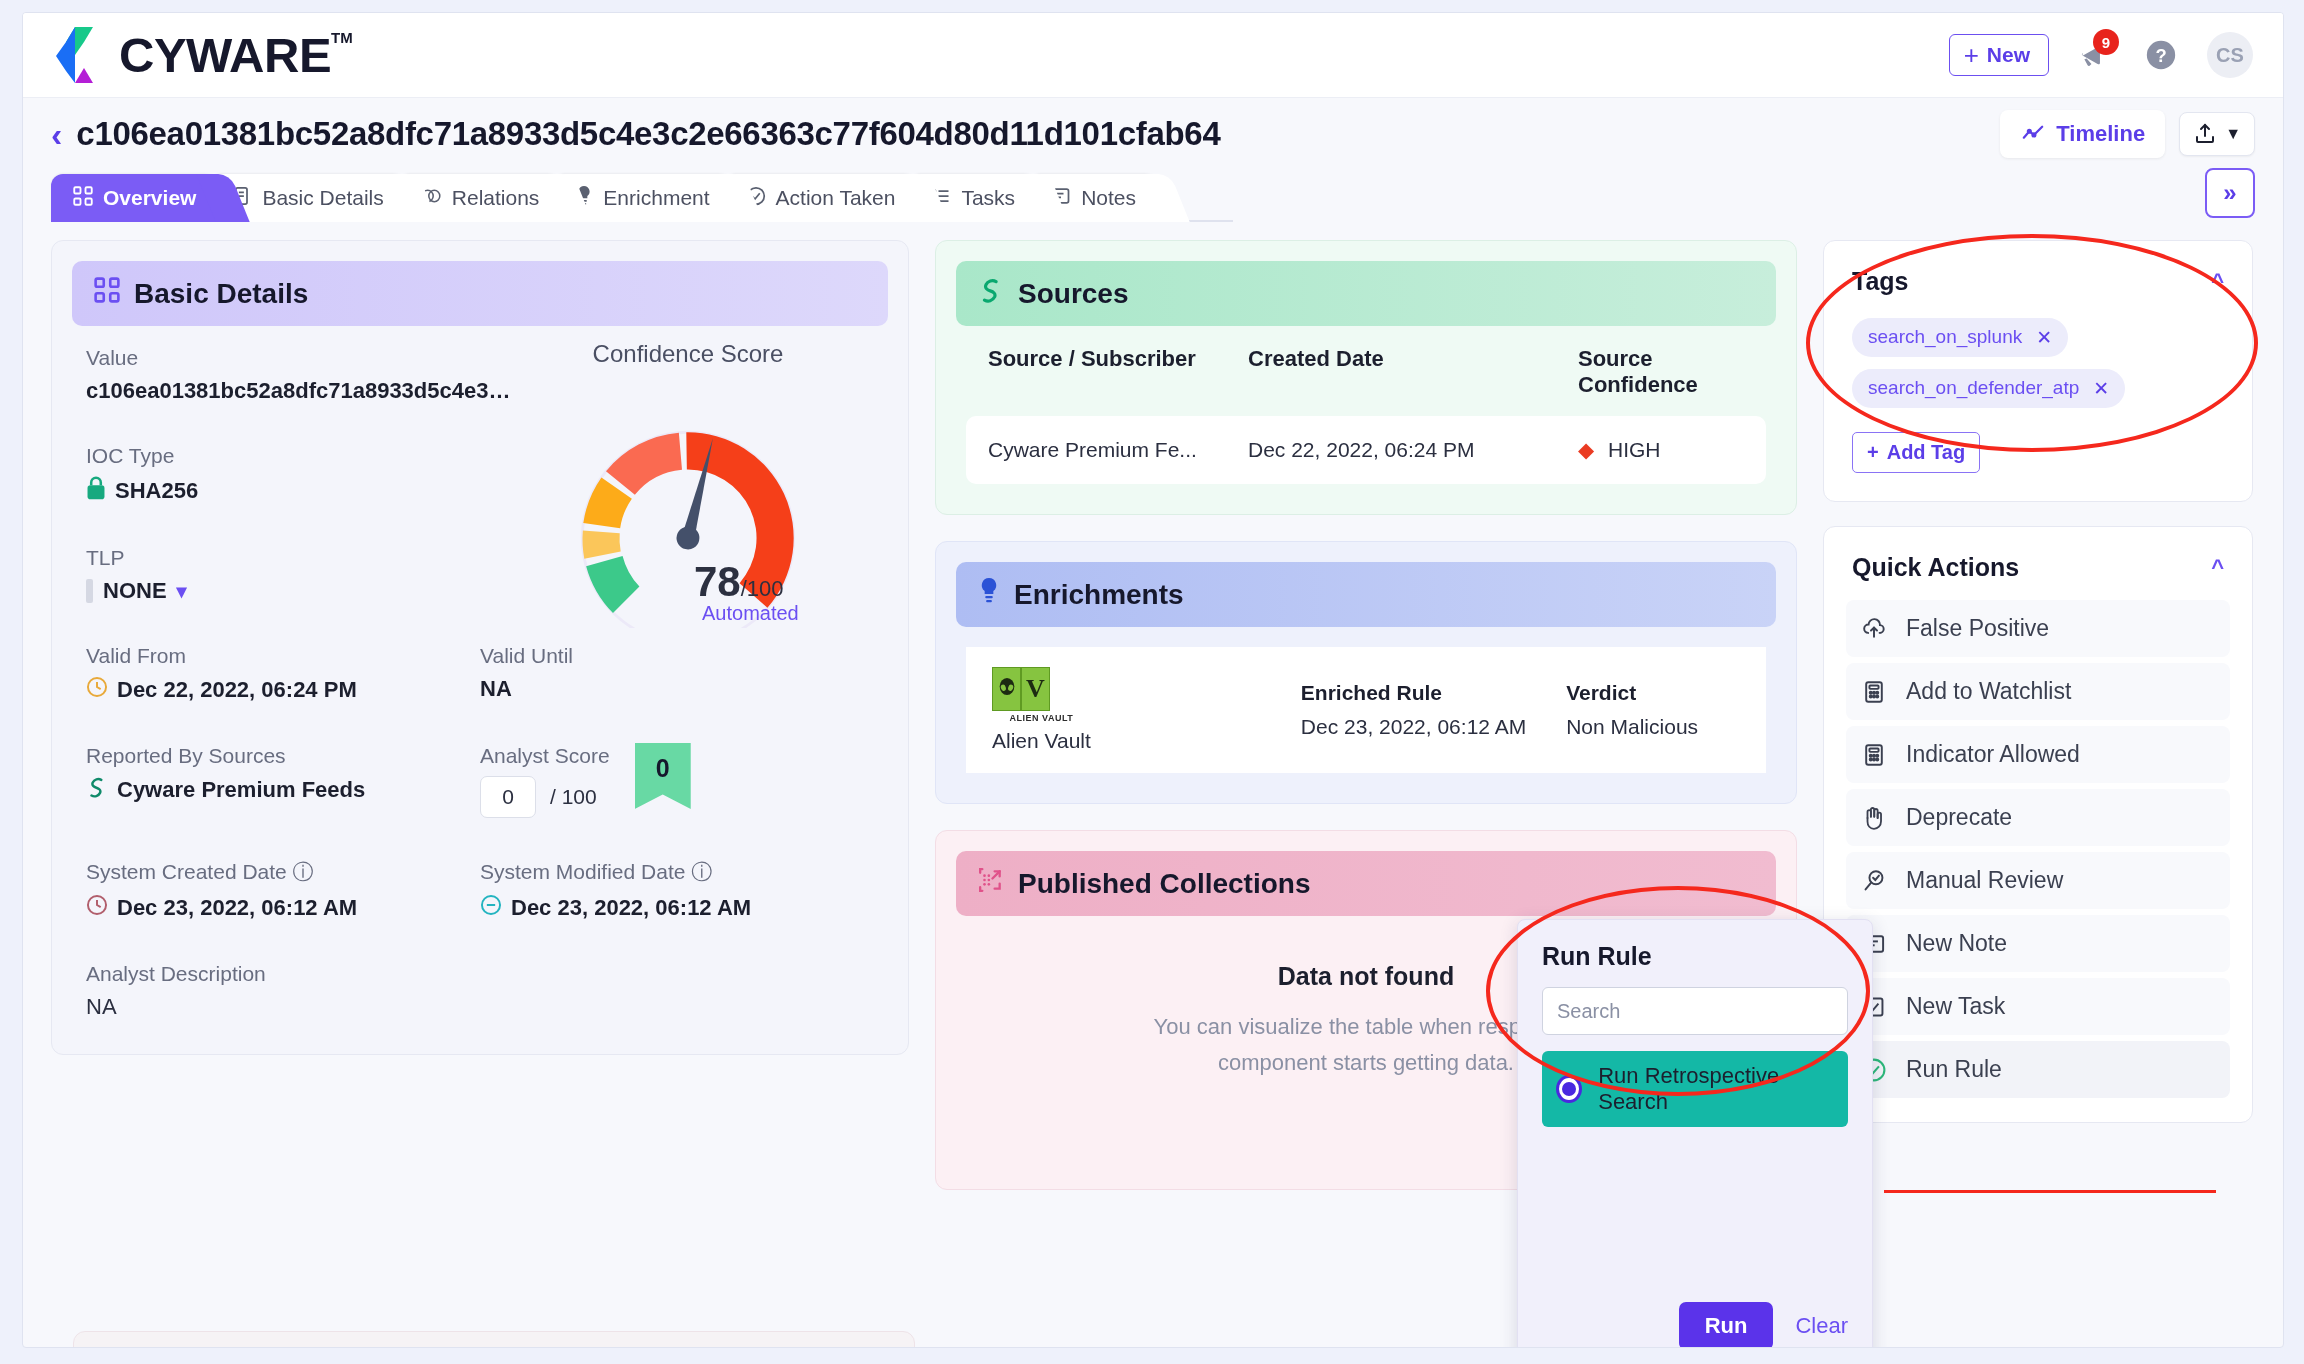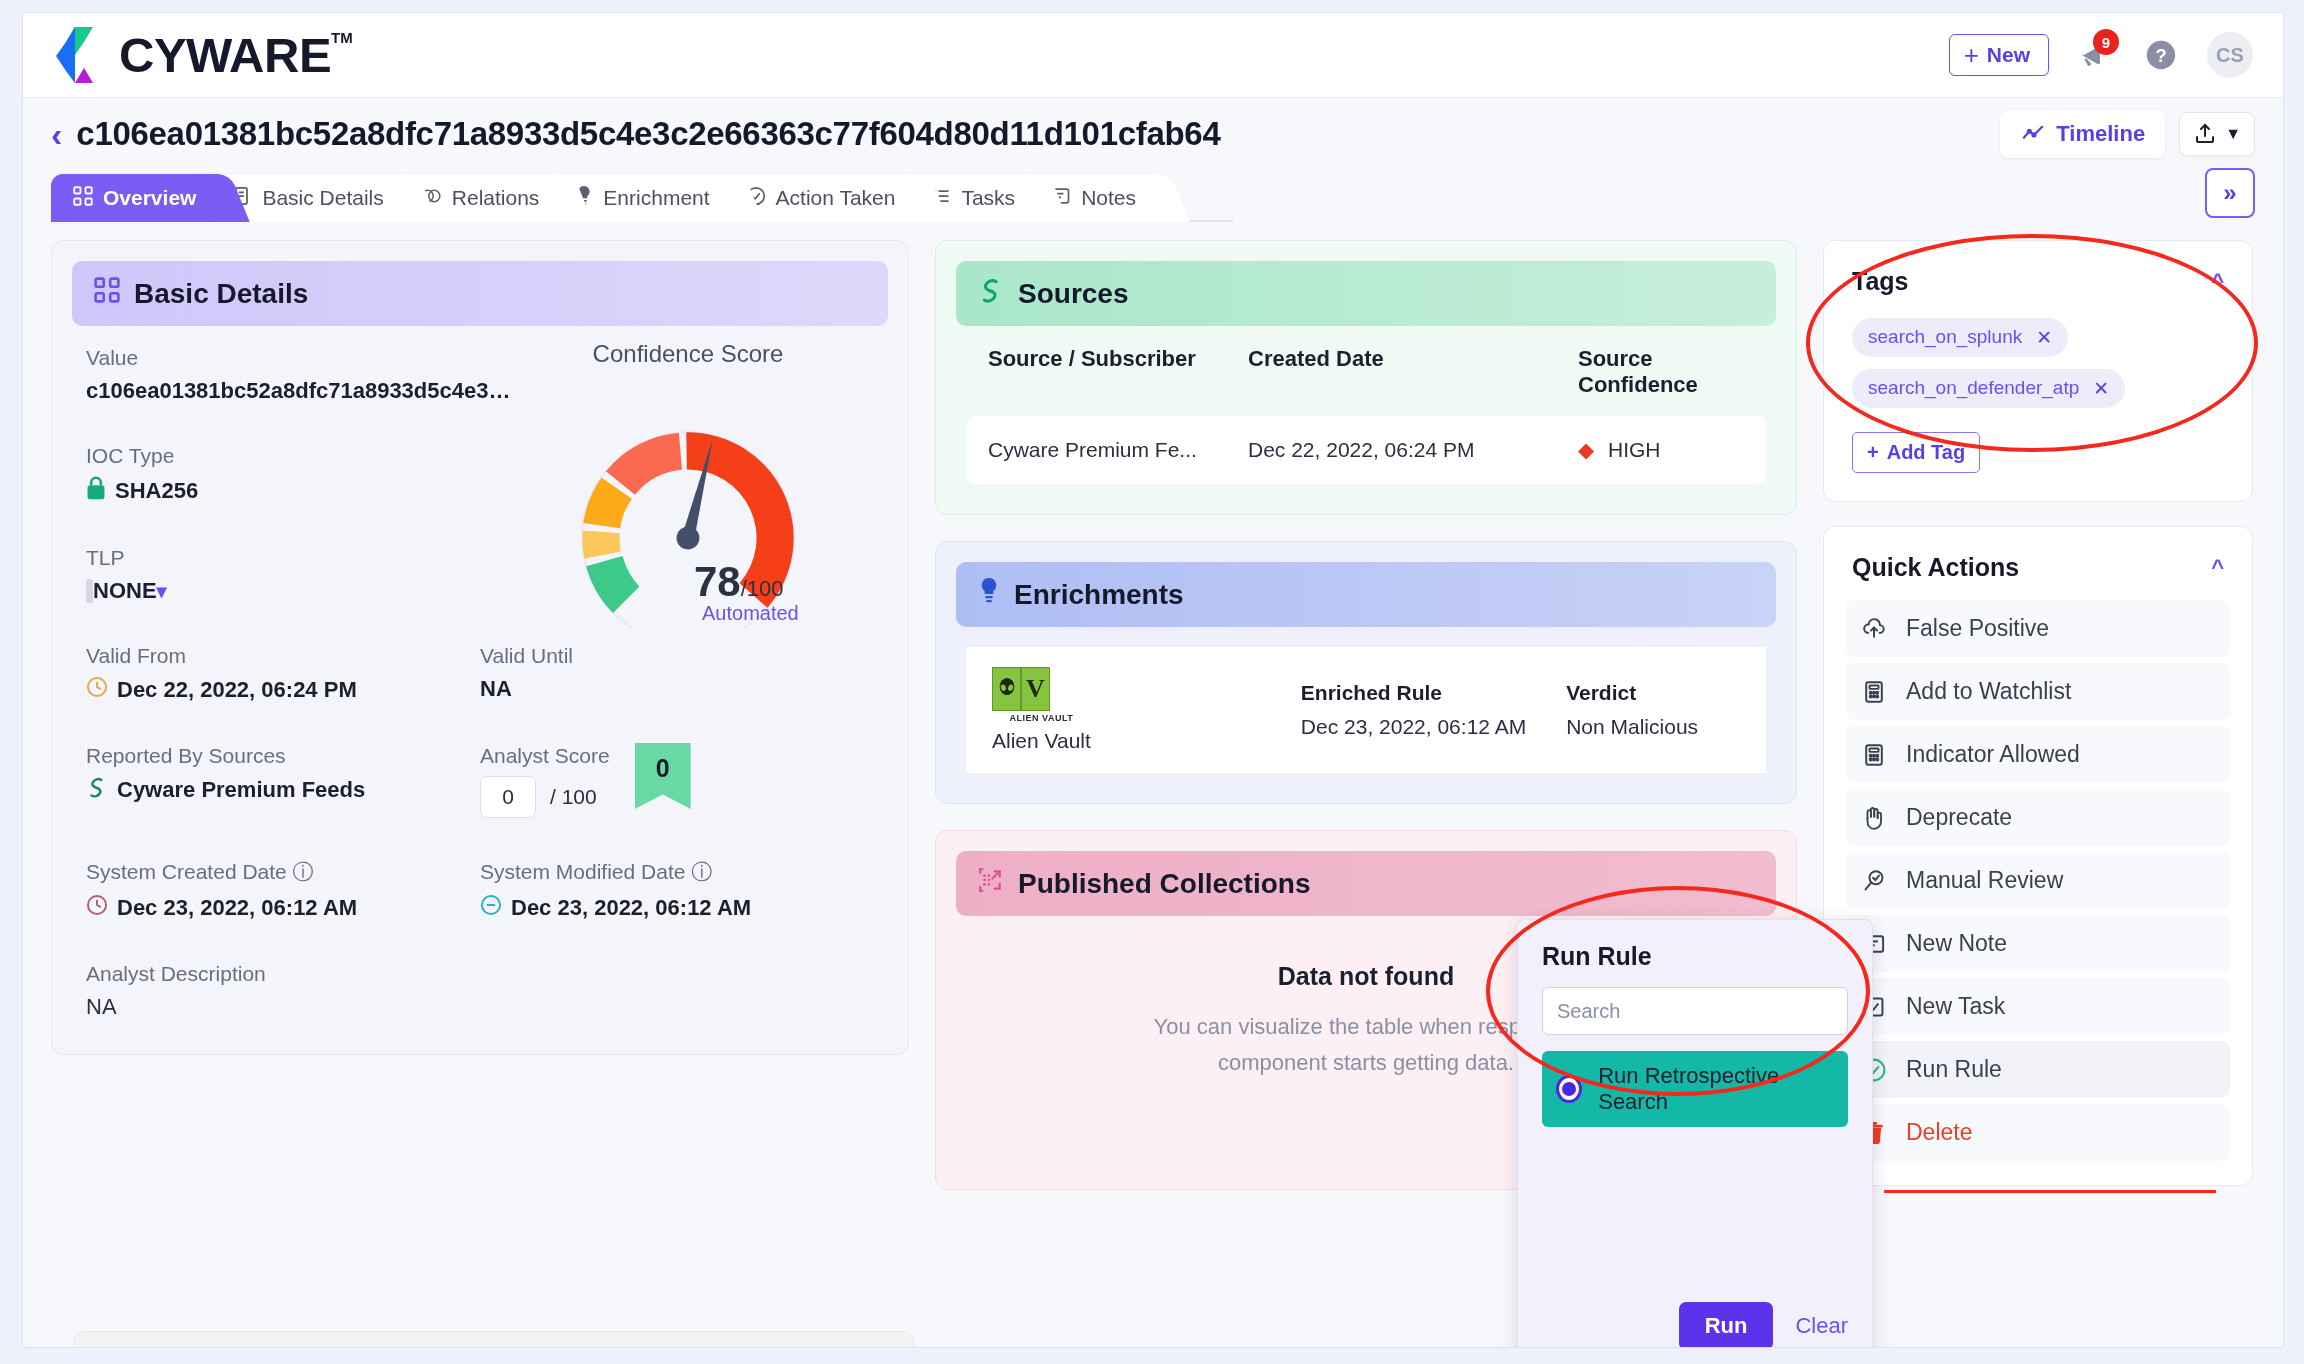--- a/index.html
+++ b/index.html
@@ -115,21 +115,21 @@
   .bd-row { display:flex; }
   .bd-col { flex:1; }
   .bd-block { margin-bottom:40px; }
 
   .gauge-wrap { position:absolute; right:20px; top:-6px; width:400px; text-align:center; }
   .gauge-title { font-size:24px; color:#4a4f63; margin-bottom:10px; }
   .gauge-score { position:absolute; left:206px; top:218px; font-size:42px; font-weight:700; color:#16182c;}
   .gauge-score span { font-size:22px; font-weight:400; color:#2c3040; }
   .gauge-auto { position:absolute; left:214px; top:262px; font-size:20px; color:#6b4ff2; }
 
-  .tlp-chip { display:flex; align-items:center; font-size:22px; font-weight:700; color:#1c1f2e; }
+  .tlp-chip { display:flex; align-items:center; gap:10px; font-size:22px; font-weight:700; color:#1c1f2e; }
   .tlp-bar { width:7px; height:24px; background:#d5d8e3; border-radius:2px; }
   .chev-down { color:#6b4ff2; font-size:20px; }
 
   .score-input {
     width:56px; height:42px; border:1px solid #dcdfe9; border-radius:7px; background:#fff;
     font-size:21px; text-align:center; color:#2b2f40; font-family:"Liberation Sans",sans-serif;
   }
   .flag {
     position:relative; width:56px; height:66px; background:#68d9a4;
     clip-path: polygon(0 0,100% 0,100% 100%,50% 78%,0 100%);
@@ -731,30 +731,20 @@
           <div class="qa-item" style="background:#f2f3f8">
             <span class="qa-ic">
               <svg width="26" height="26" viewBox="0 0 20 20" fill="none" stroke="#2cb87a" stroke-width="1.6">
                   <circle cx="10" cy="10" r="8"></circle>
                   <polyline points="6.5,10.2 9,12.7 13.8,7.2"></polyline>
                 </svg>
             </span>
             <span>Run Rule</span>
           </div>
 
-          <div class="qa-item danger">
-            <span class="qa-ic">
-              <svg width="26" height="26" viewBox="0 0 20 20" fill="#ef3c22">
-                  <path d="M4.5 6h11l-1 11.2a1.4 1.4 0 01-1.4 1.3H6.9a1.4 1.4 0 01-1.4-1.3z"></path>
-                  <rect x="3.2" y="3.6" width="13.6" height="2.2" rx="1"></rect>
-                  <rect x="7.6" y="1.6" width="4.8" height="2" rx=".8"></rect>
-                </svg>
-            </span>
-            <span>Delete</span>
-          </div>
 
         </div>
       </div>
     </div>
   </div>
 
   <div class="stub">
     
   </div>
 

